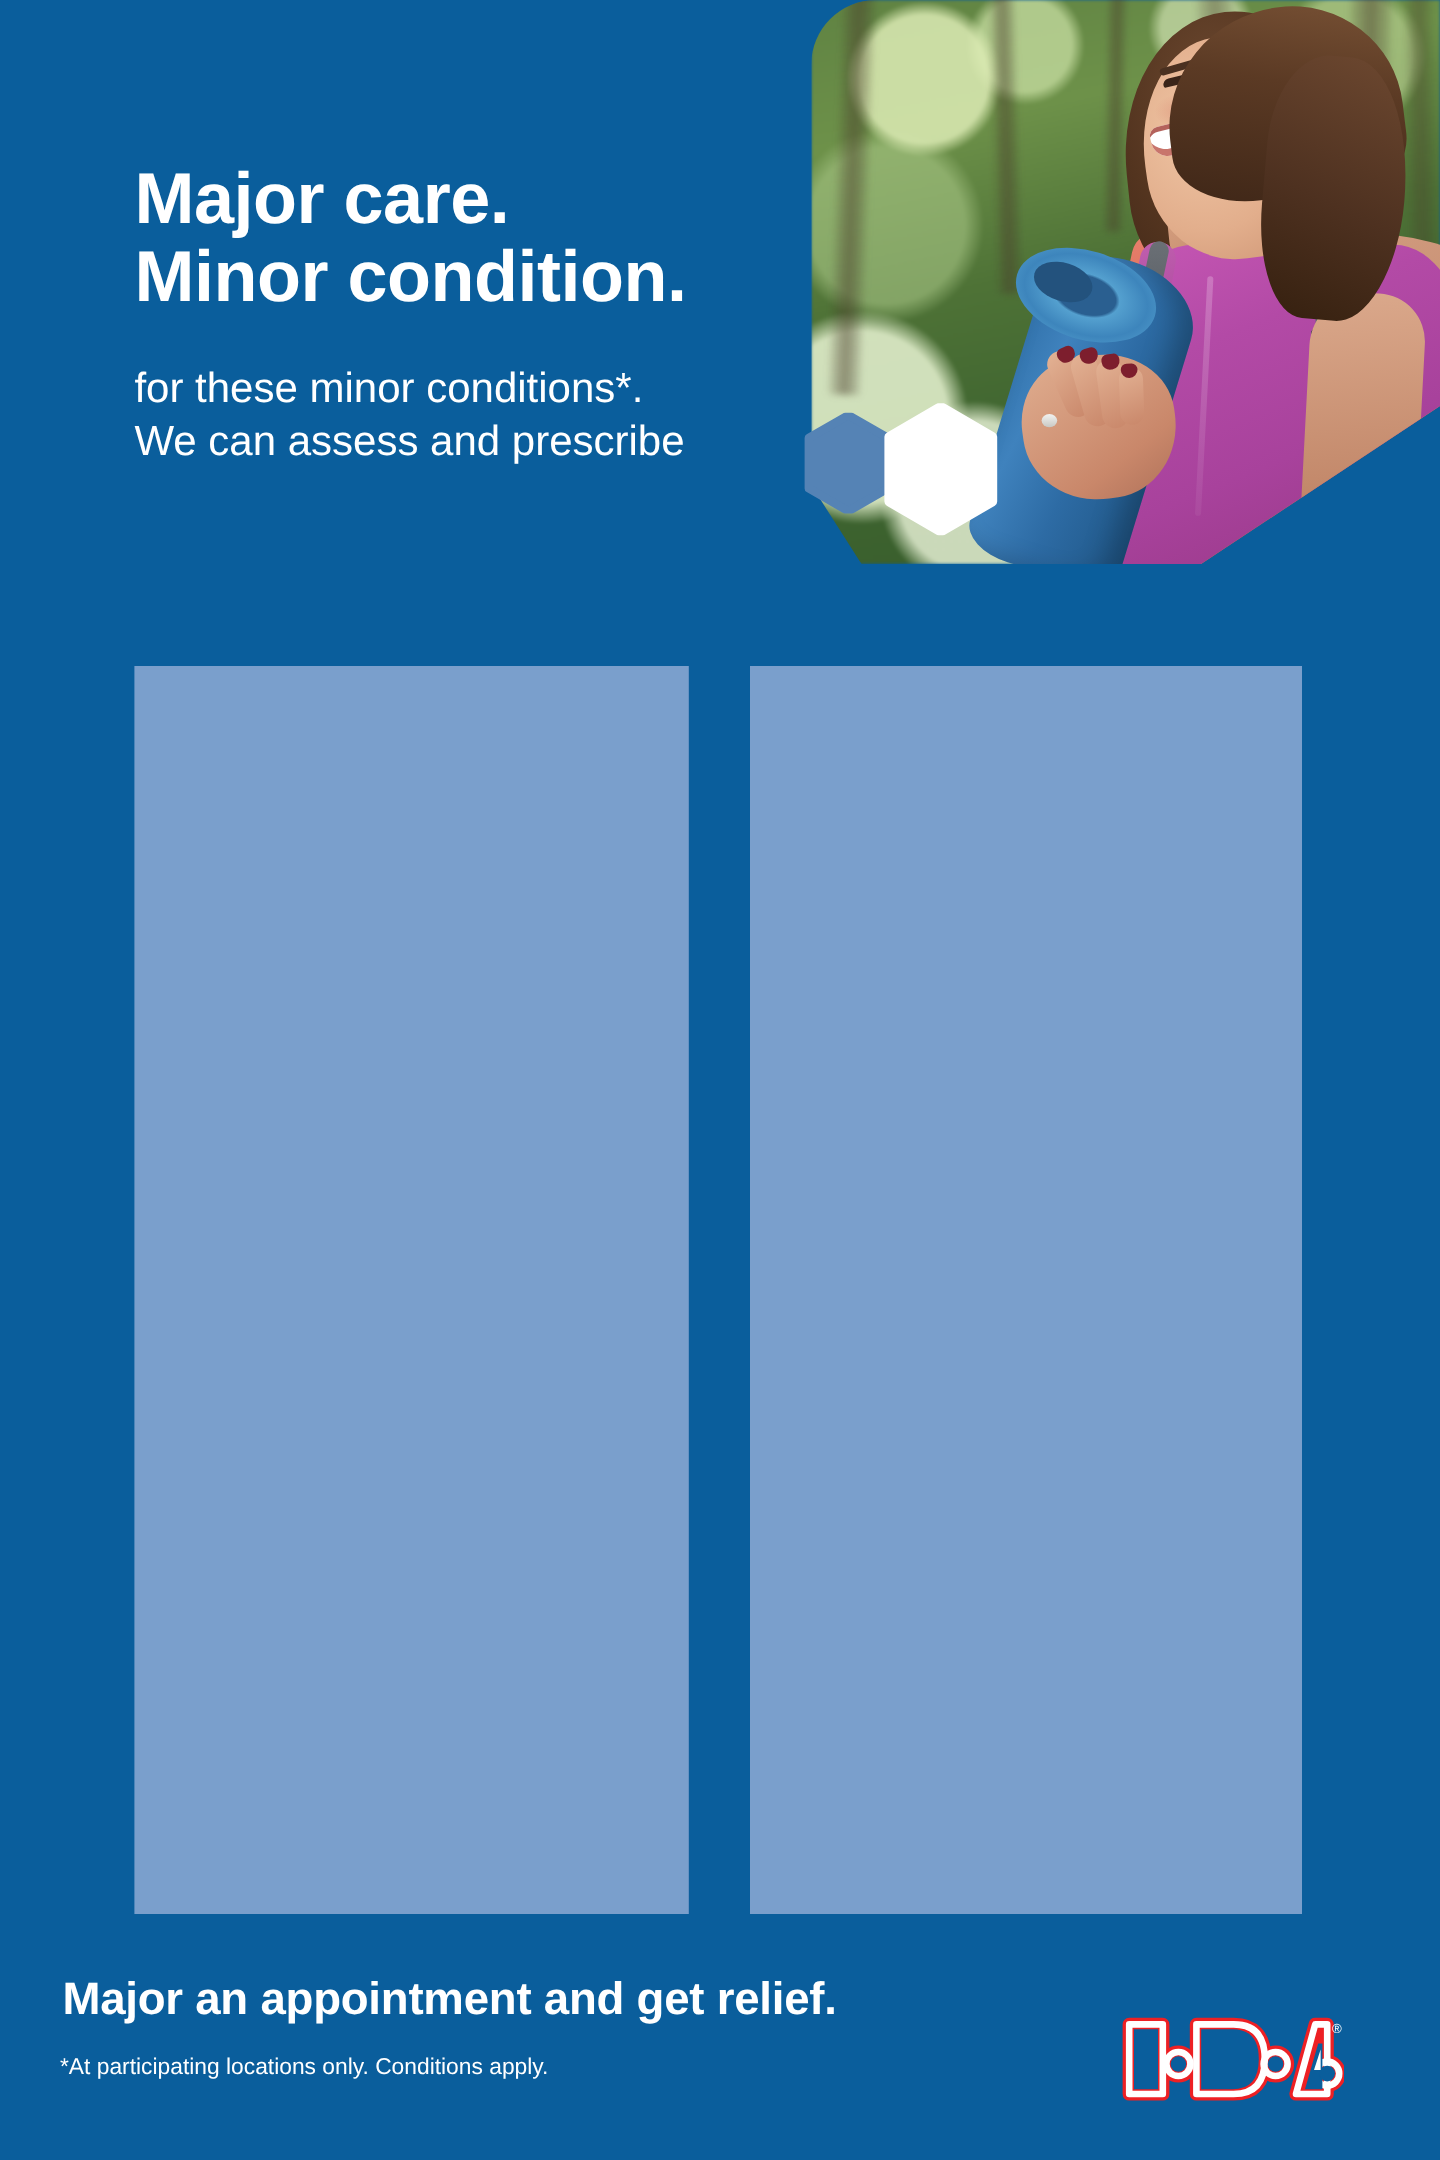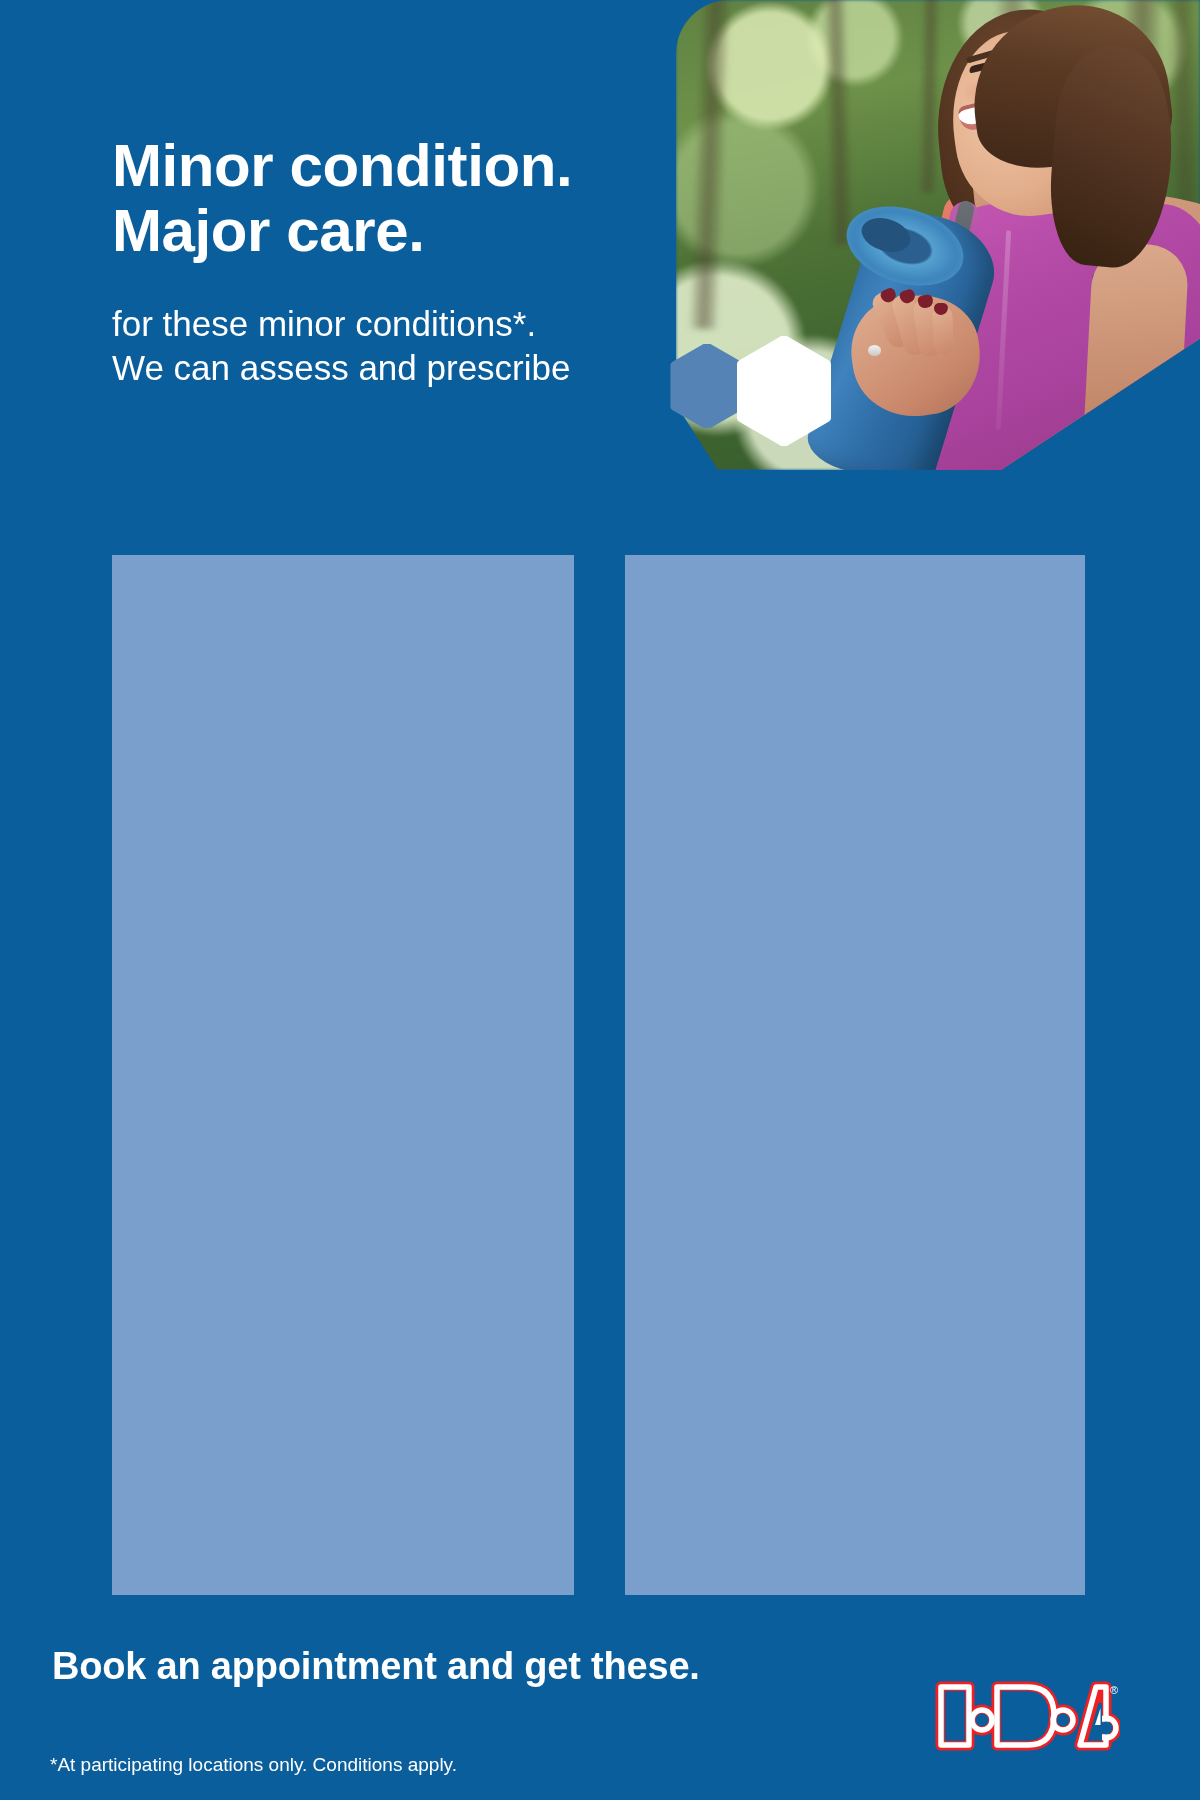--- a/index.html
+++ b/index.html
@@ -260,21 +260,21 @@
   
   .cta{
     position:absolute; left:52px; top:1645px;
     font-size:38px; font-weight:bold; color:#ffffff;
     letter-spacing:-0.2px; white-space:nowrap;
   }
   .legal{
     position:absolute; left:50px; top:1710px;
     font-size:19px; line-height:1.42; color:#ffffff; font-weight:normal;
   }
-  .legal .ln{ display:block; white-space:nowrap;margin-top:42px; }
+  .legal .ln{ display:block; white-space:nowrap; }
 
   
   .logo{
     position:absolute; left:930px; top:1677px;
     width:190px; height:78px;
   }
   .logo svg{ display:block; width:100%; height:100%; }
 </style>
 </head>
 <body>
@@ -335,33 +335,33 @@
       <path d="M37 2 L70 21 L70 63 L37 82 L4 63 L4 21 Z" fill="#5583b5" stroke="#5583b5" stroke-width="7" stroke-linejoin="round"></path>
     </svg>
   </div>
   <div class="hex" style="left:736px; top:336px;">
     <svg width="96" height="110" viewBox="0 0 96 110" aria-hidden="true">
       <path d="M48 3 L91 28 L91 82 L48 107 L5 82 L5 28 Z" fill="#ffffff" stroke="#ffffff" stroke-width="8" stroke-linejoin="round"></path>
     </svg>
   </div>
 
   <h1 class="headline">
+    <span class="ln">Major care.</span>
     <span class="ln">Minor condition.</span>
-    <span class="ln">Major care.</span>
   </h1>
 
   <p class="subhead">
     <span class="ln">for these minor conditions*.</span>
     <span class="ln">We can assess and prescribe</span>
   </p>
 
   <div class="col col-left"></div>
   <div class="col col-right"></div>
 
-  <div class="cta">Book an appointment and get these.</div>
+  <div class="cta">Major an appointment and get relief.</div>
 
   <div class="legal">
     <span class="ln">*At participating locations only. Conditions apply.</span>
   </div>
 
   <div class="logo">
     <svg viewBox="0 0 380 156" aria-hidden="true">
 
       <g stroke="#ed2024" stroke-width="22" stroke-linejoin="round" fill="#ed2024">
 

